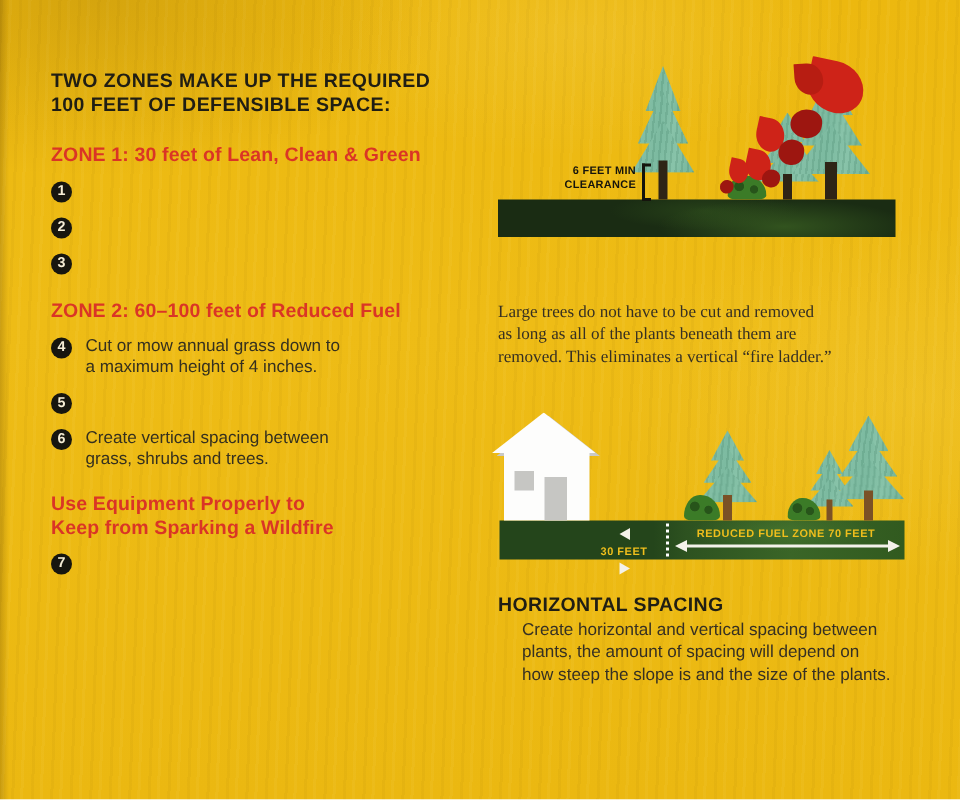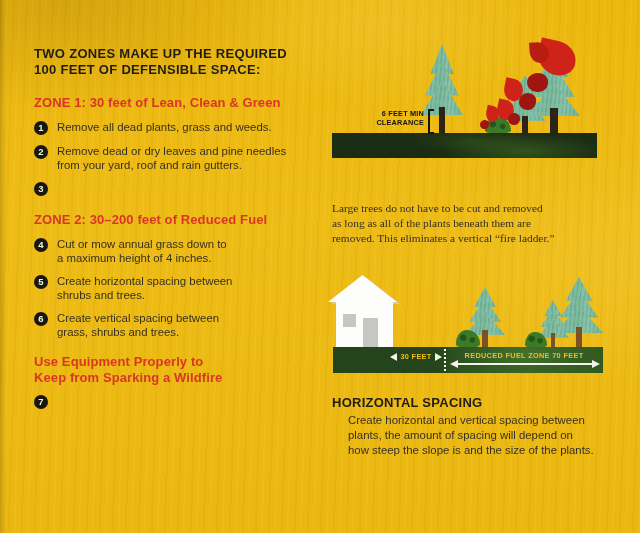--- a/index.html
+++ b/index.html
@@ -110,21 +110,21 @@
 
   
   .house-body { position:absolute; left:336px; top:301px; width:57px; height:46px; background:#fdfdfc; }
   .roof-shadow { position:absolute; left:331px; top:277px; width:69px; height:27px; background:#c9c9c7; clip-path:polygon(50% 0,100% 100%,0 100%); }
   .roof { position:absolute; left:328px; top:275px; width:69px; height:27px; background:#fdfdfc; clip-path:polygon(50% 0,100% 100%,0 100%); }
   .house-window { position:absolute; left:343px; top:314px; width:13px; height:13px; background:#c6c6c3; }
   .house-door { position:absolute; left:363px; top:318px; width:15px; height:29px; background:#c6c6c3; }
 
   
   .dots { position:absolute; left:444px; top:349px; height:22px; width:0; border-left:2px dotted #fff; }
-  .zone1-group { position:absolute; left:388px; top:352px; width:56px; display:flex; align-items:center; justify-content:center; gap:3px; }
+  .zone1-group { position:absolute; left:388px; top:352px; width:56px; display:flex; align-items:center; justify-content:center; gap:3px;flex-direction:column; }
   .zone-label { color:#efbe1c; font-size:7.3px; font-weight:bold; letter-spacing:.35px; white-space:nowrap; }
   .tri-l { width:0; height:0; border:4px solid rgba(0,0,0,0); border-right:7px solid #f4f2ea; border-left:0; }
   .tri-r { width:0; height:0; border:4px solid rgba(0,0,0,0); border-left:7px solid #f4f2ea; border-right:0; }
   .zone2-label { position:absolute; left:449px; top:351px; width:150px; text-align:center; }
   .darrow { position:absolute; left:458px; top:363px; width:134px; height:1.8px; background:#f4f2ea; }
   .darrow::before { content:""; position:absolute; left:-8px; top:-3.2px; width:0; height:0; border:4px solid rgba(0,0,0,0); border-right:8px solid #f4f2ea; border-left:0; }
   .darrow::after  { content:""; position:absolute; right:-8px; top:-3.2px; width:0; height:0; border:4px solid rgba(0,0,0,0); border-left:8px solid #f4f2ea; border-right:0; }
 </style>
 </head>
 <body>
@@ -132,42 +132,37 @@
 <div class="page">
 
   <div class="left-col">
     <div class="title pre">TWO ZONES MAKE UP THE REQUIRED
 100 FEET OF DEFENSIBLE SPACE:</div>
 
     <div class="red-head">ZONE 1: 30 feet of Lean, Clean &amp; Green</div>
 
     <div class="step">
       <span class="num">1</span>
-      <span class="step-text pre">Remove all dead plants, grass and weeds.</span>
     </div>
     <div class="step">
       <span class="num">2</span>
-      <span class="step-text pre">Remove dead or dry leaves and pine needles
-from your yard, roof and rain gutters.</span>
     </div>
     <div class="step gap-lg">
       <span class="num">3</span>
     </div>
 
-    <div class="red-head">ZONE 2: 30–200 feet of Reduced Fuel</div>
+    <div class="red-head">ZONE 2: 60–100 feet of Reduced Fuel</div>
 
     <div class="step">
       <span class="num">4</span>
       <span class="step-text pre">Cut or mow annual grass down to
 a maximum height of 4 inches.</span>
     </div>
     <div class="step">
       <span class="num">5</span>
-      <span class="step-text pre">Create horizontal spacing between
-shrubs and trees.</span>
     </div>
     <div class="step gap-md">
       <span class="num">6</span>
       <span class="step-text pre">Create vertical spacing between
 grass, shrubs and trees.</span>
     </div>
 
     <div class="red-head two pre">Use Equipment Properly to
 Keep from Sparking a Wildfire</div>
 

